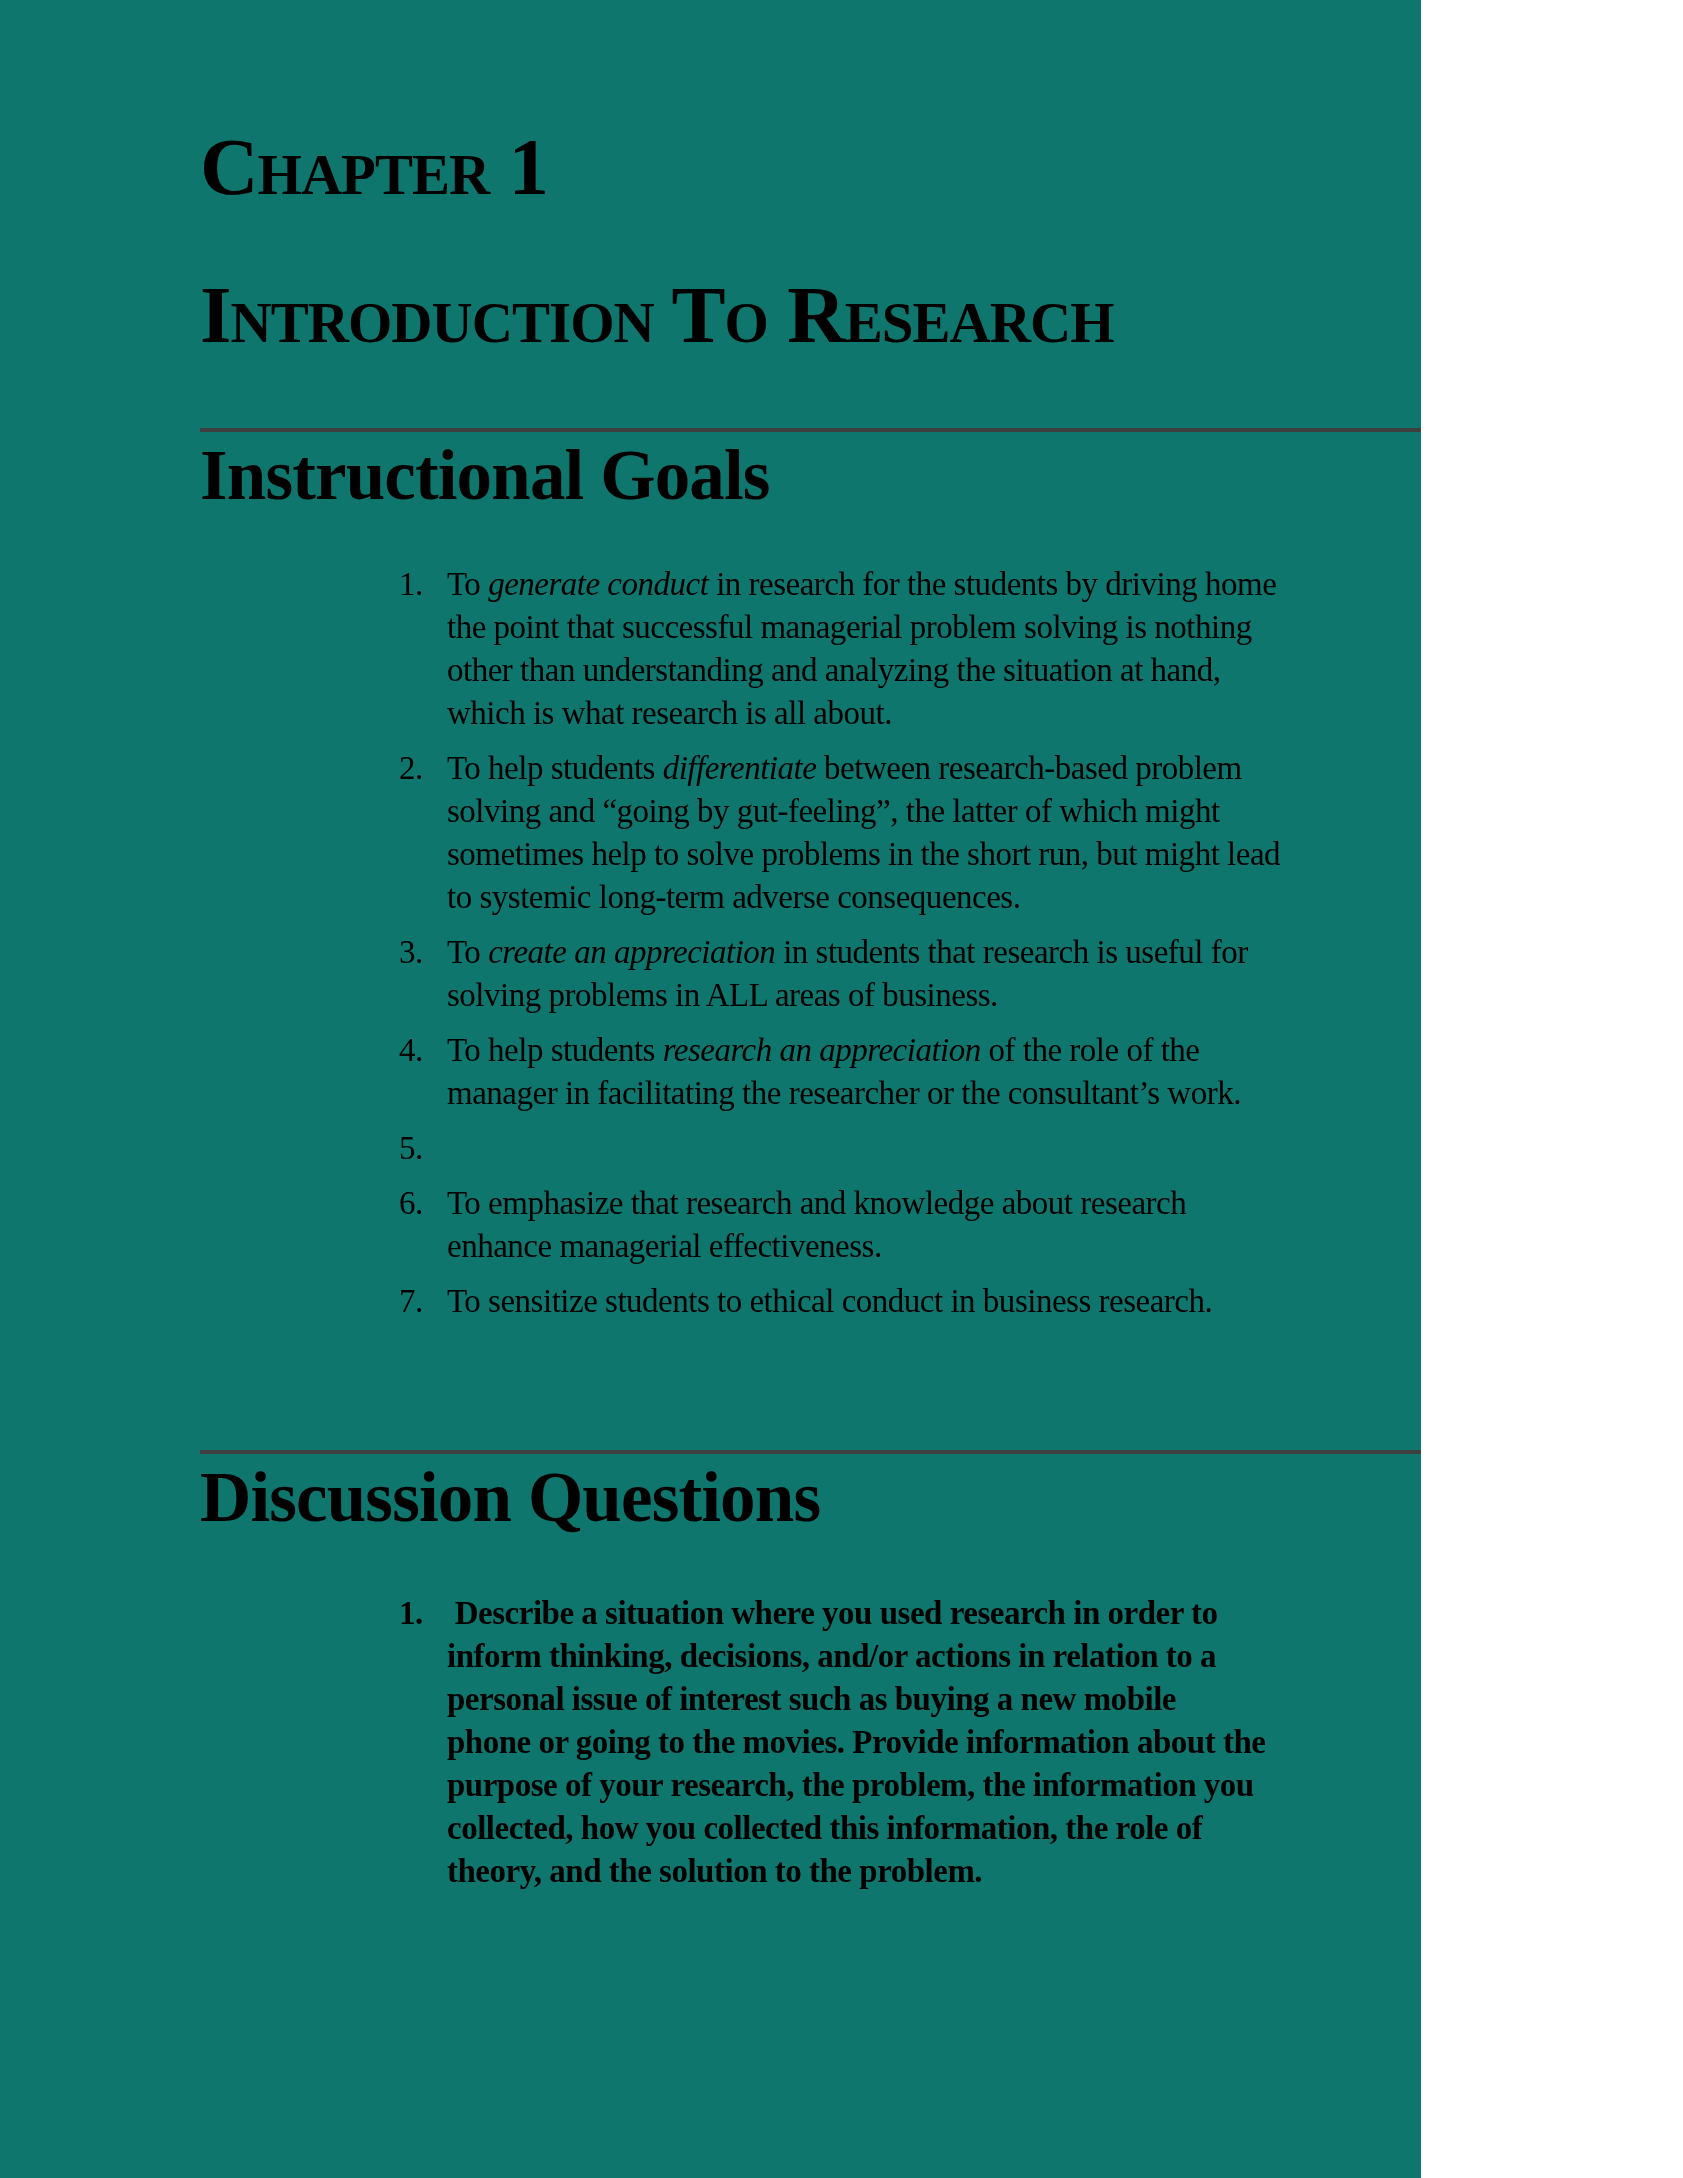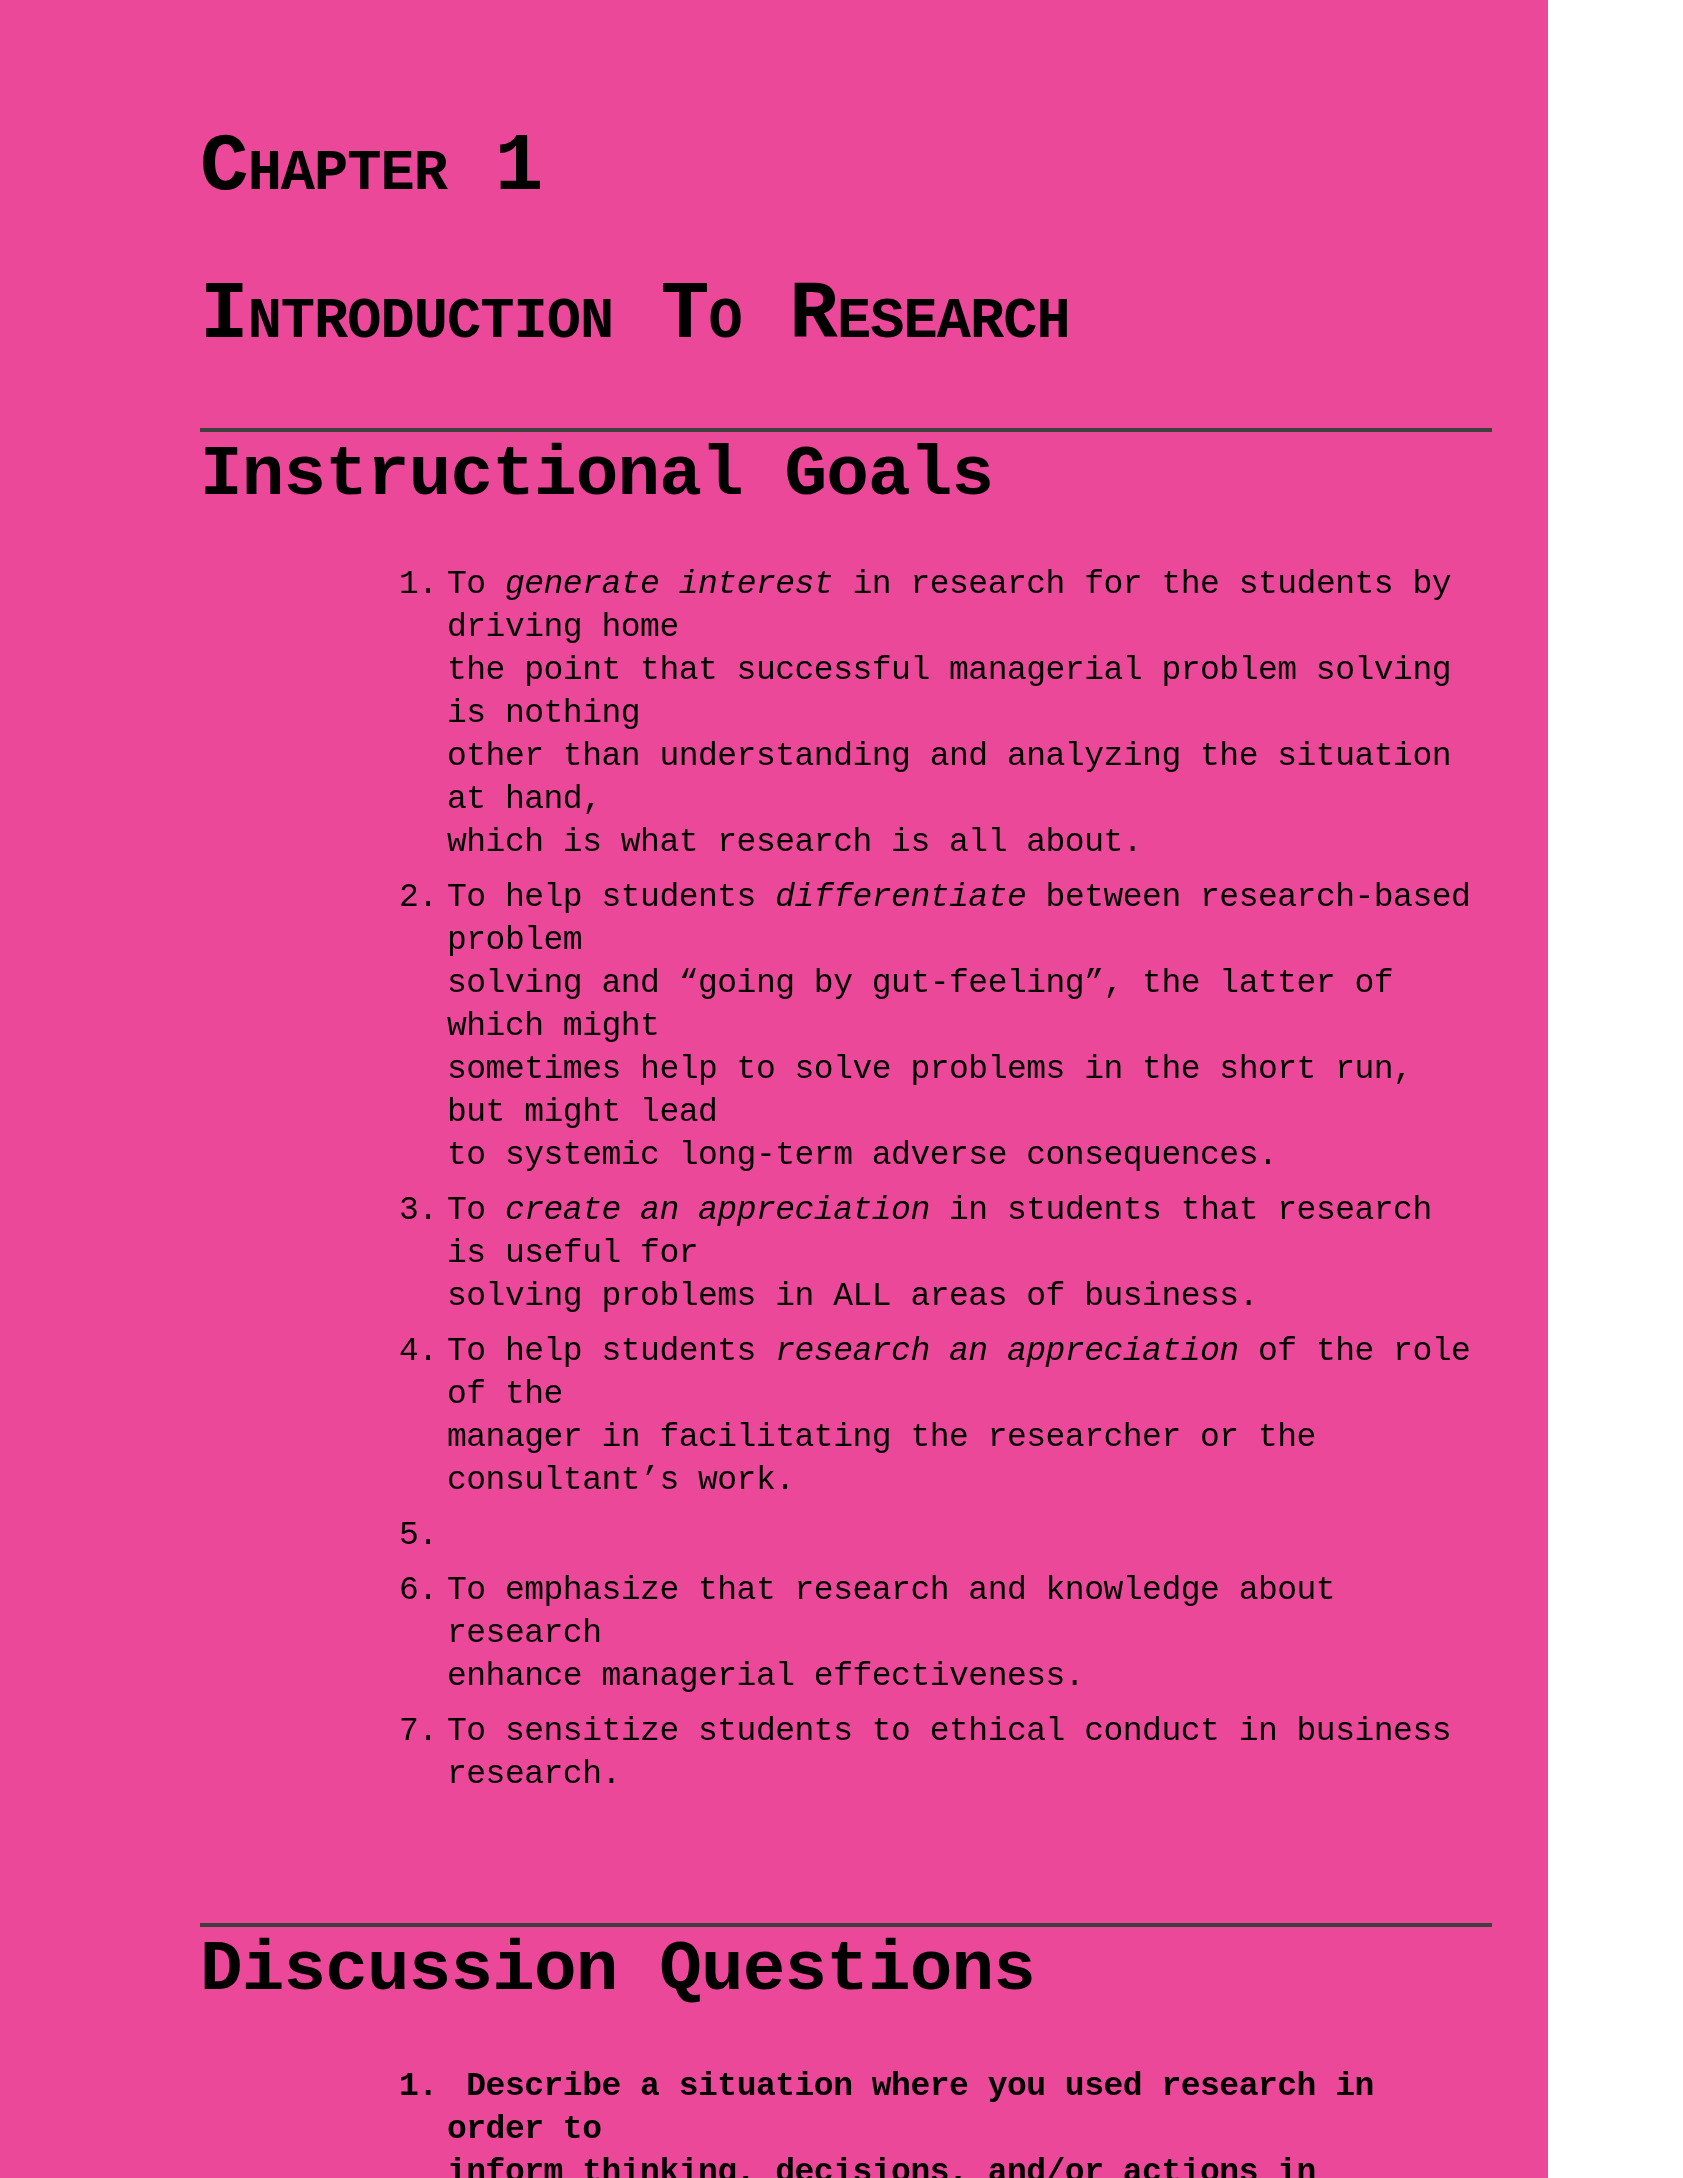--- a/index.html
+++ b/index.html
@@ -2,25 +2,25 @@
 <html><head>
   <meta charset="utf-8">
   <style>
     html, body {
       margin: 0;
       padding: 0;
       background: #ffffff;
     }
     .page {
       position: relative;
-      width: 1548px;
+      width: 1421px;
       height: 2178px;
-      background: #ec4899;
+      background: #0f766e;
       color: #000000;
-      font-family: Liberation Mono, monospace;
+      font-family: Liberation Serif, serif;
       overflow: hidden;
     }
     .content {
       padding: 121px 59px 0 200px;
     }
     .h1 {
       font-size: 81px;
       line-height: 93px;
       font-weight: 700;
       font-variant: small-caps;
@@ -84,21 +84,21 @@
 
     <h1 class="h1">Chapter 1</h1>
     <h1 class="h1 title">Introduction To Research</h1>
 
     <div class="divider"></div>
     <h2 class="h2">Instructional Goals</h2>
 
     <div class="list">
       <div class="li">
         <span class="num">1.</span>
-        <span class="txt"><span>To </span><span class="it">generate interest</span><span> in research for the students by driving home
+        <span class="txt"><span>To </span><span class="it">generate conduct</span><span> in research for the students by driving home
 the point that successful managerial problem solving is nothing
 other than understanding and analyzing the situation at hand,
 which is what research is all about.</span></span>
       </div>
       <div class="li">
         <span class="num">2.</span>
         <span class="txt"><span>To help students </span><span class="it">differentiate</span><span> between research-based problem
 solving and “going by gut-feeling”, the latter of which might
 sometimes help to solve problems in the short run, but might lead
 to systemic long-term adverse consequences.</span></span>

